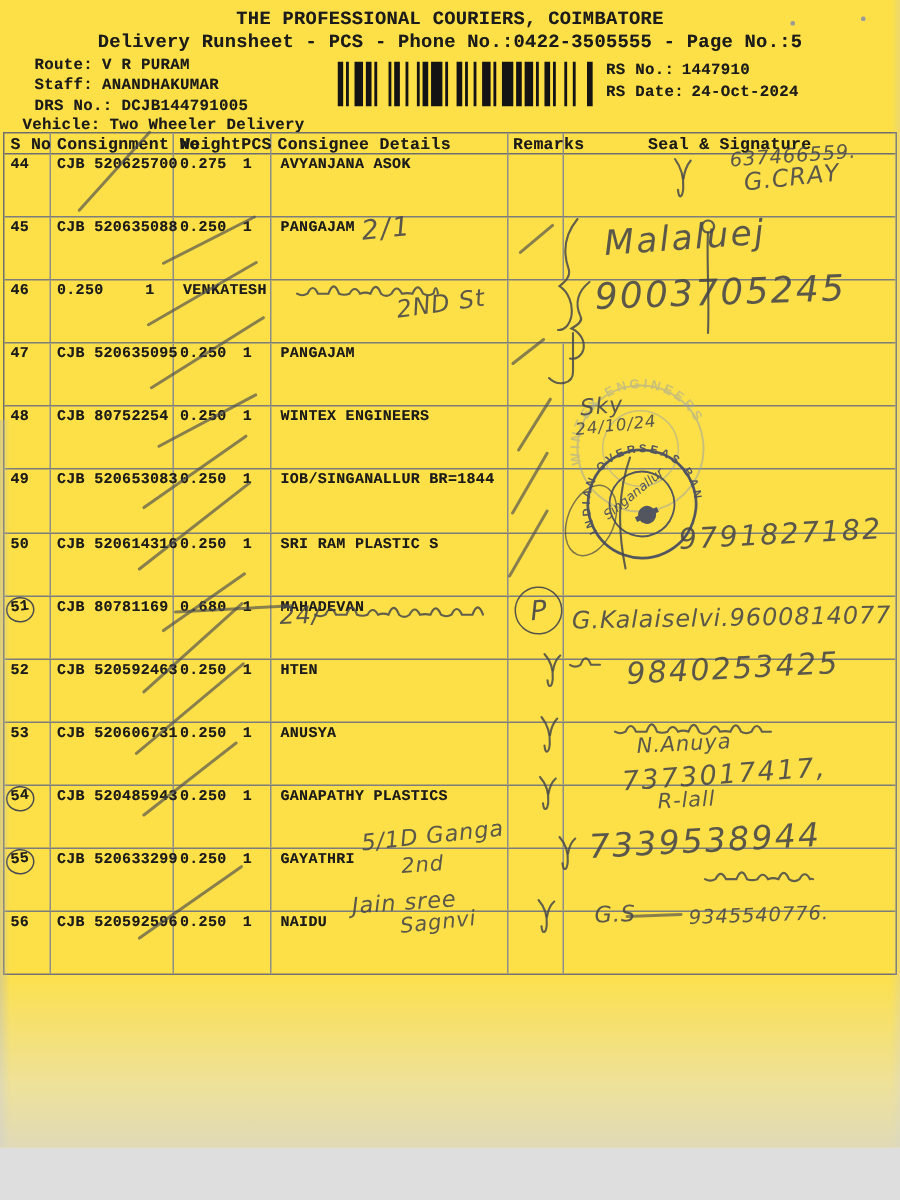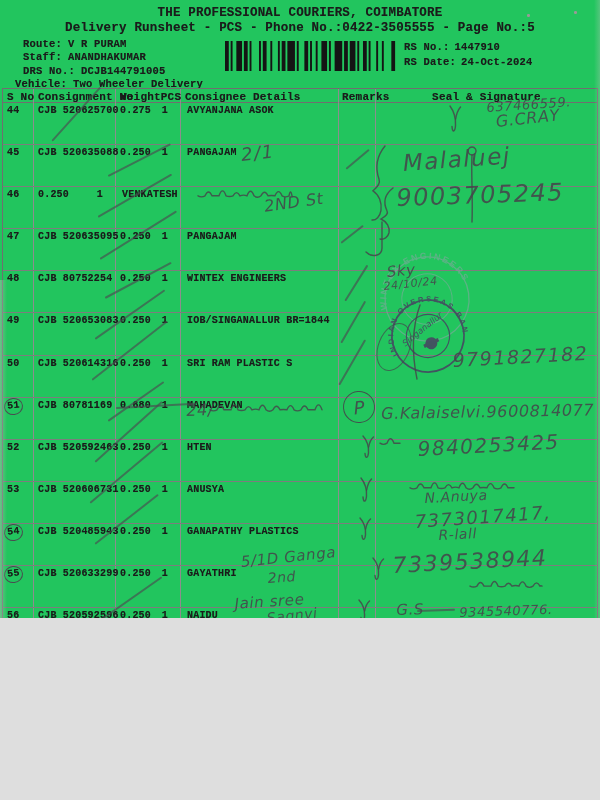--- a/index.html
+++ b/index.html
@@ -1,16 +1,16 @@
 <!DOCTYPE html>
 <html><head>
 <meta charset="utf-8">
 <style>
   html,body{margin:0;padding:0;background:#dedede;}
-  .page{position:relative;width:600px;height:618px;background:#22c55e;overflow:hidden;
+  .page{position:relative;width:600px;height:765px;background:#fde047;overflow:hidden;
         font-family:"Liberation Mono","DejaVu Sans Mono",monospace;color:#1b1b1b;}
   .print{font-weight:bold;letter-spacing:0.2px;text-shadow:0 0 0.4px rgba(20,20,20,.45);}
   .t-title{position:absolute;top:6px;left:0;right:0;text-align:center;font-size:12.5px;}
   .t-sub{position:absolute;top:21px;left:0;right:0;text-align:center;font-size:12.5px;}
   .meta{position:absolute;left:10px;top:38px;font-size:10.5px;line-height:13.4px;}
   .meta .line{white-space:nowrap;padding-left:13px;}
   .meta .indent{padding-left:5px;}
   .meta .lbl{margin-right:6px;}
   .rsblock{position:absolute;left:404px;top:40px;font-size:10.5px;line-height:14.5px;}
   .rsblock .lbl{margin-right:5px;}

